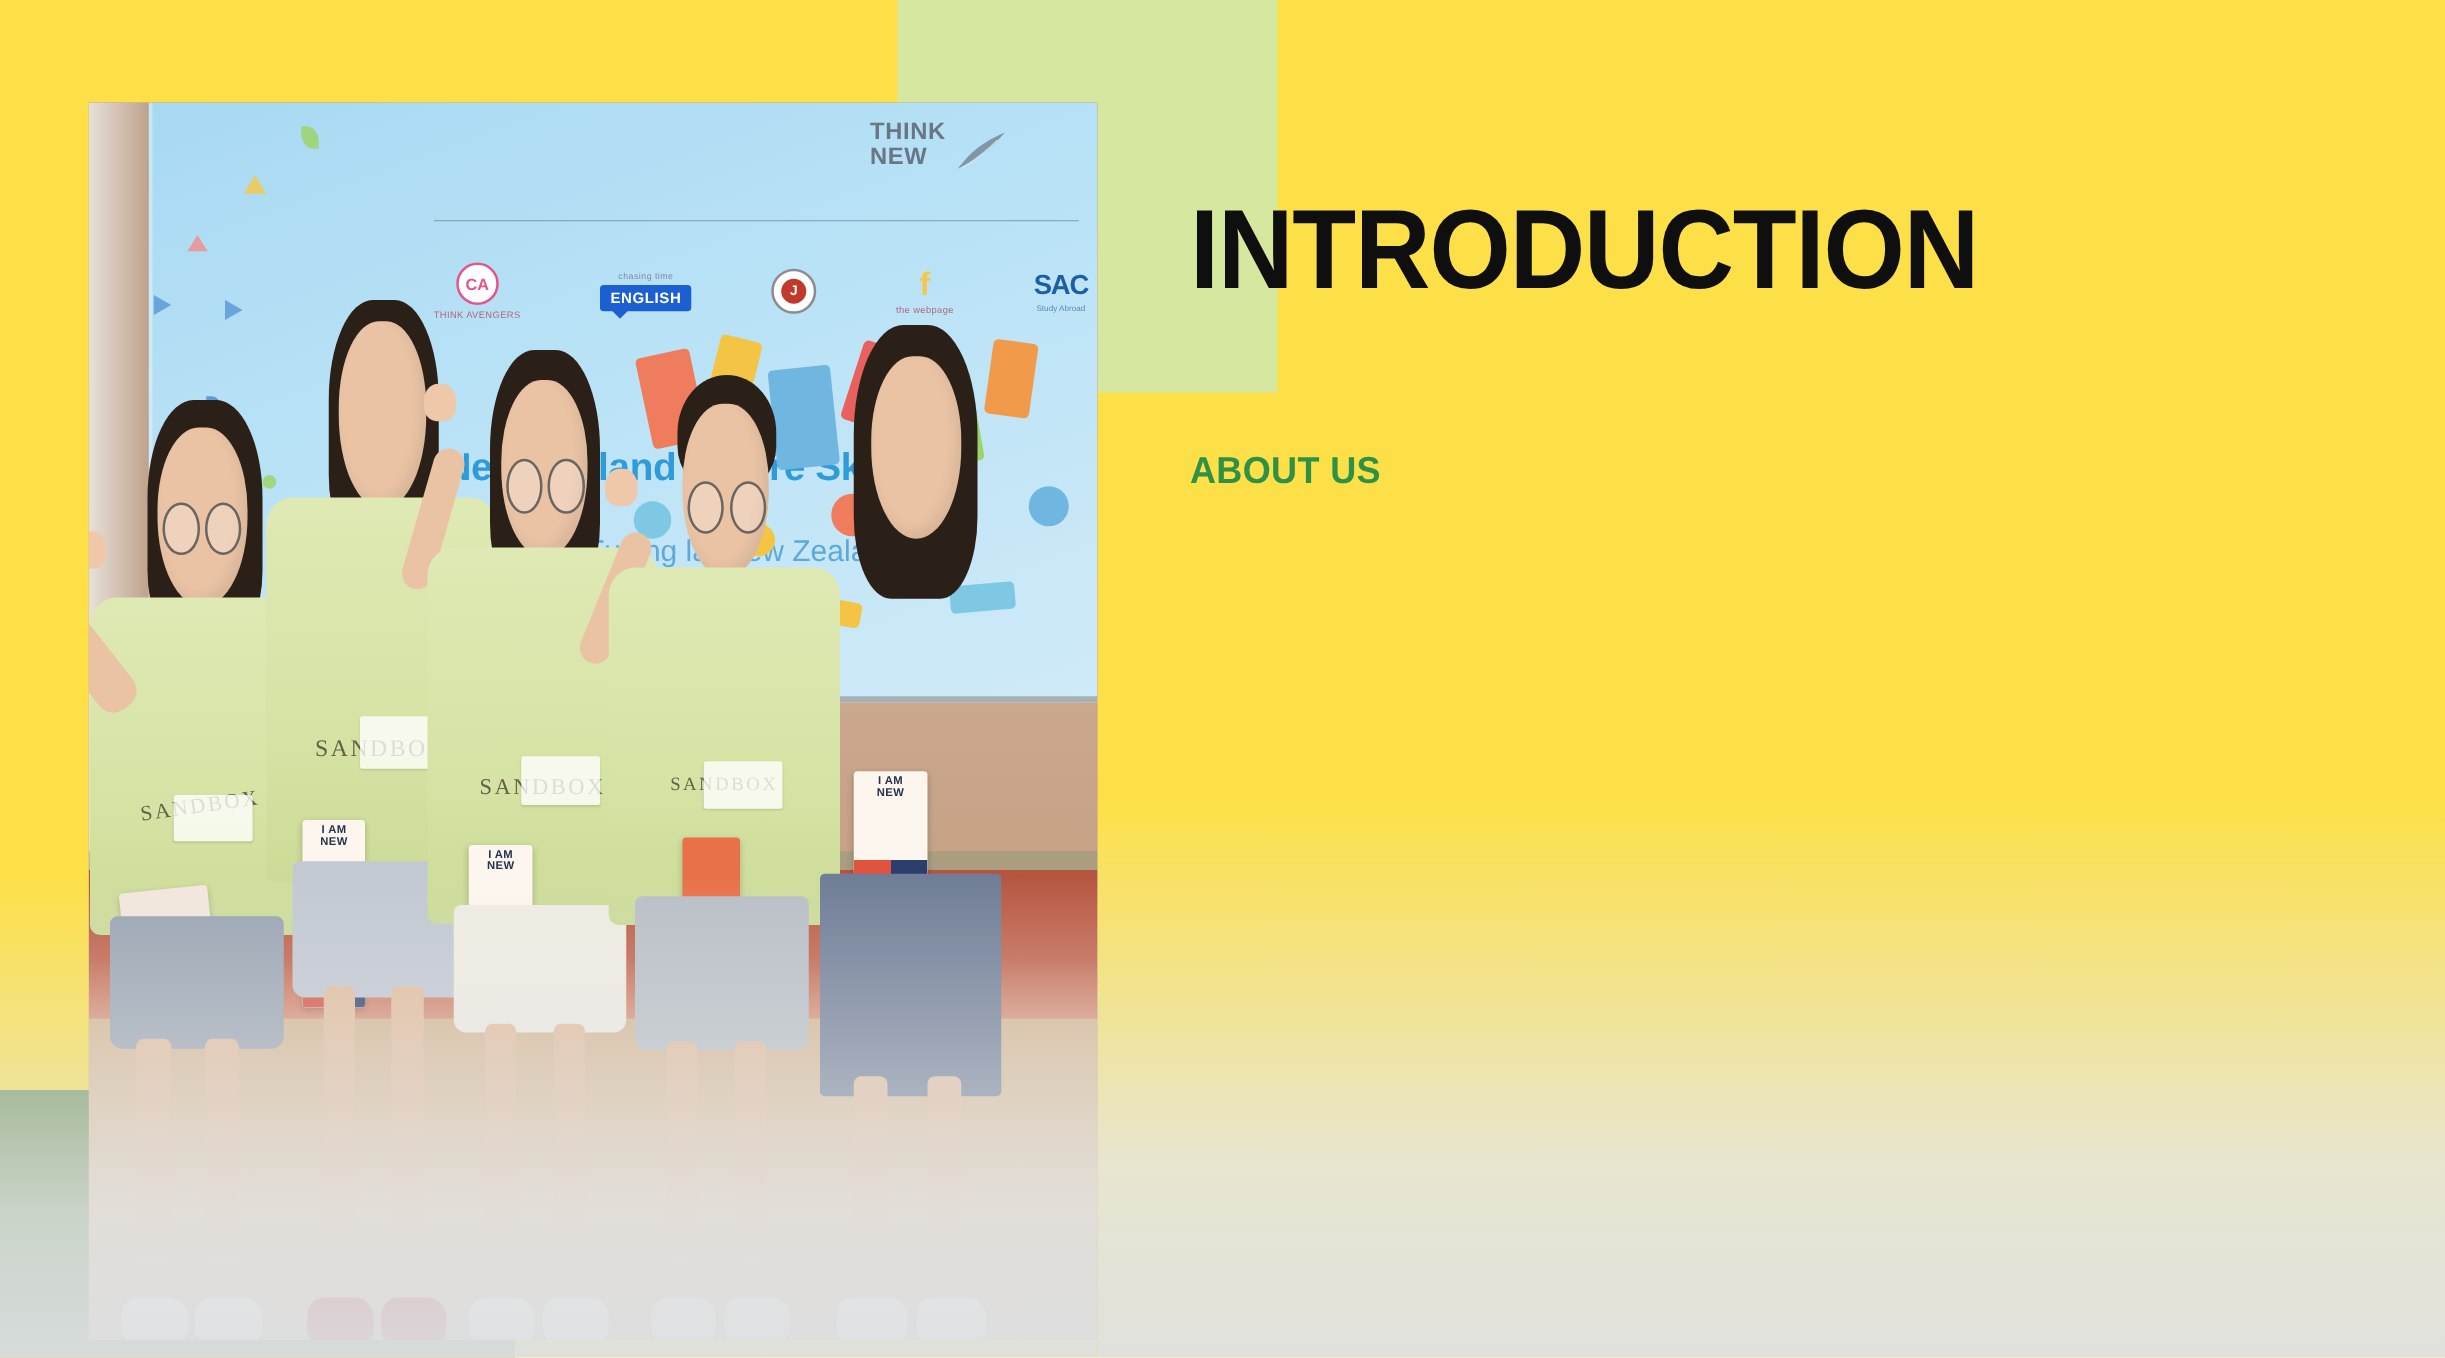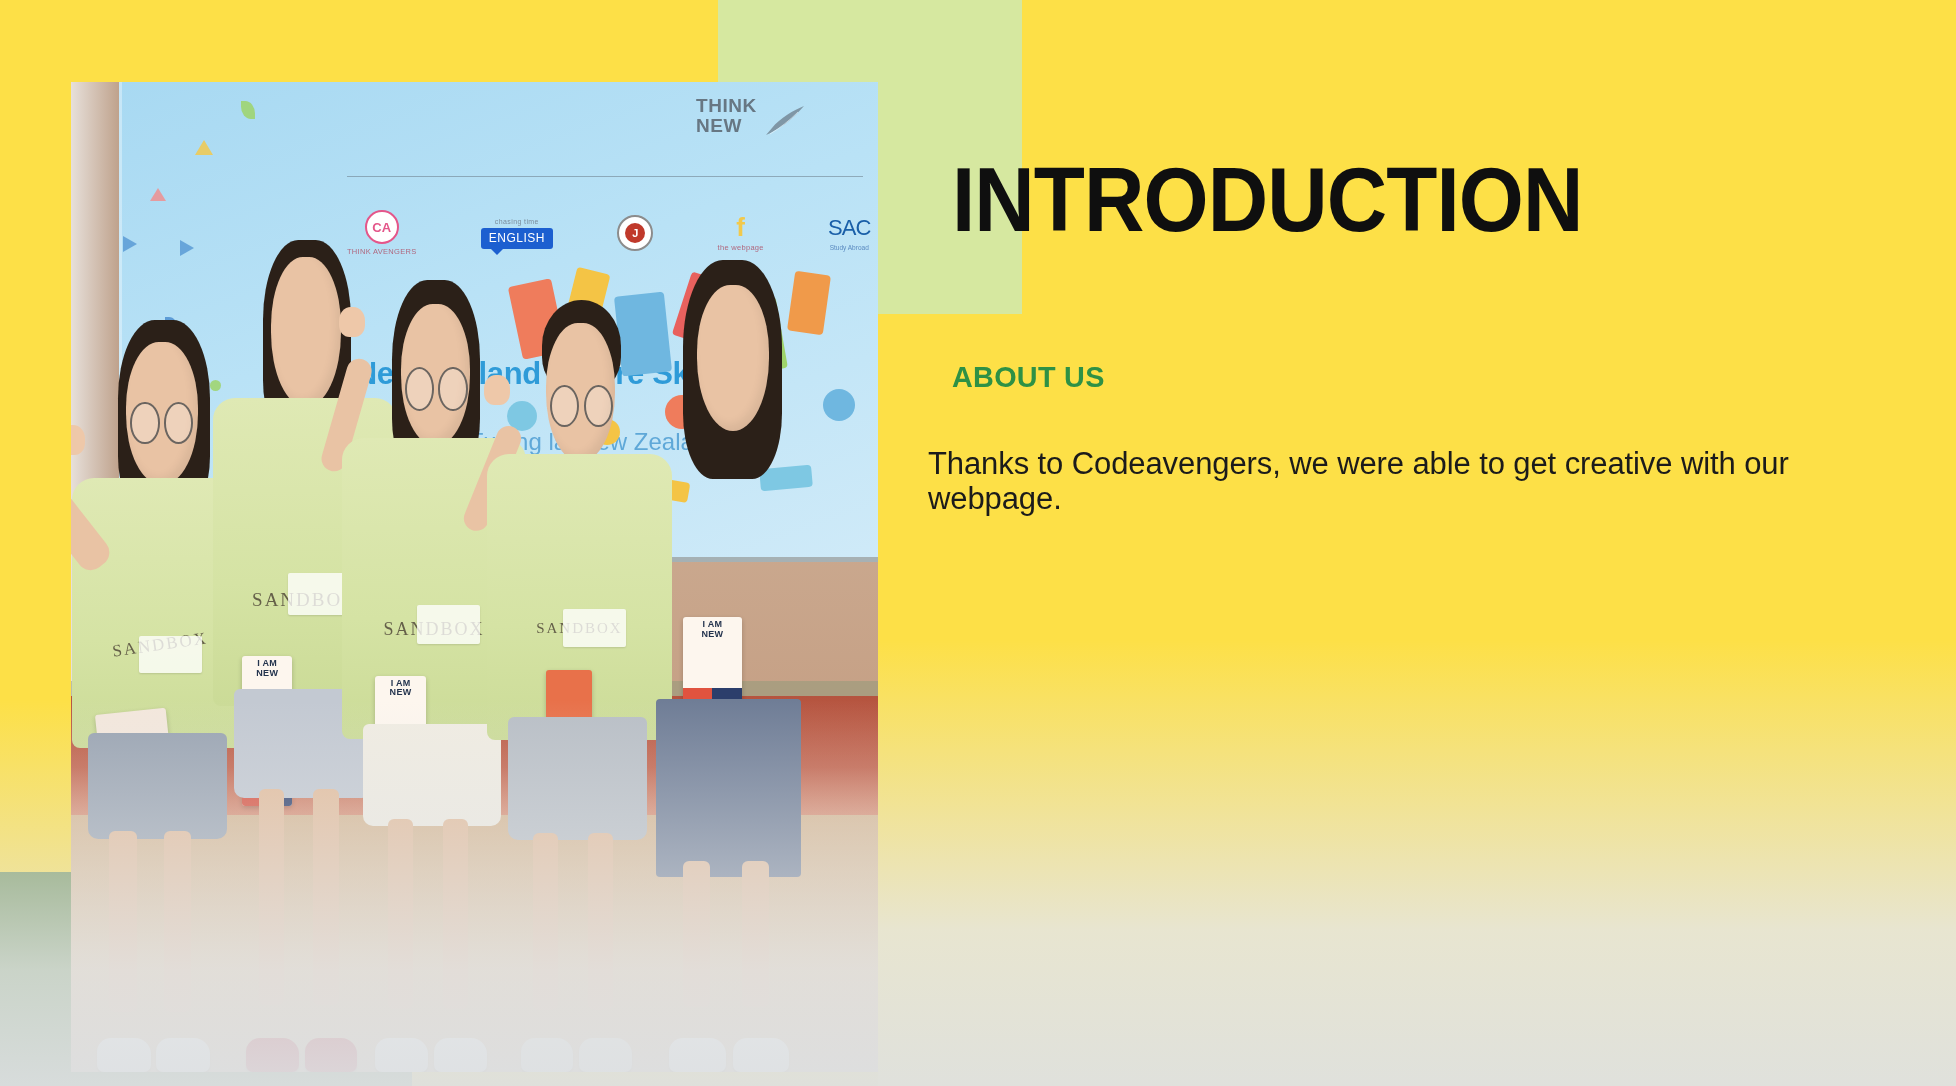--- a/index.html
+++ b/index.html
@@ -188,21 +188,21 @@
   .sp-mark {
     width: 30px; height: 30px; border-radius: 50%;
     background: #ffffff;
     border: 2px solid #e4568a;
     display: flex; align-items: center; justify-content: center;
     font-size: 13px; color: #e4568a; font-weight: 700;
   }
   .sp-caption { font-size: 7.5px; color: #b0687f; letter-spacing: .3px; white-space: nowrap; }
   .sp-english {
     background: #1c5fd0; color: #fff;
-    font-size: 12px; font-weight: 400;
+    font-size: 12px; font-weight: 700;
     padding: 3px 8px 4px; border-radius: 3px;
     letter-spacing: .5px; position: relative;
   }
   .sp-english::after {
     content: "";
     position: absolute; left: 9px; bottom: -6px;
     border-left: 7px solid transparent;
     border-right: 7px solid transparent;
     border-top: 7px solid #1c5fd0;
   }
@@ -212,21 +212,21 @@
     border: 2px solid #8c8c8c; background: #fff;
     display: flex; align-items: center; justify-content: center;
   }
   .sp-circle-in {
     width: 20px; height: 20px; border-radius: 50%;
     background: #c0392b; color:#fff; font-size: 11px;
     display: flex; align-items: center; justify-content: center;
     font-weight: 700;
   }
   .sp-f { font-size: 26px; color: #f2c94c; font-weight: 700; line-height: 1; }
-  .sp-sac { font-size: 22px; color: #1a5fa8; font-weight: 400; letter-spacing: -1px; }
+  .sp-sac { font-size: 22px; color: #1a5fa8; font-weight: 700; letter-spacing: -1px; }
   .sp-sac-sub { font-size: 6.5px; color: #5a8ac0; }
 
   
   .banner-title {
     position: absolute;
     left: 21%;
     right: 0;
     top: 57%;
     font-size: 31px;
     font-weight: 800;
@@ -599,16 +599,15 @@
   </div>
 
   <div class="slide-wash"></div>
   <div class="slide-wash-left"></div>
 
   <div class="title" style="color: rgb(15, 15, 15);">INTRODUCTION</div>
   <div class="about-heading" style="color: rgb(46, 145, 69);">ABOUT US</div>
 
   <div class="body-copy">
     <div class="gap"></div>
-    <p>Thanks to Codeavengers, we were able to get creative with our webpage.</p>
   </div>
 
 </div>
 
 </body></html>

